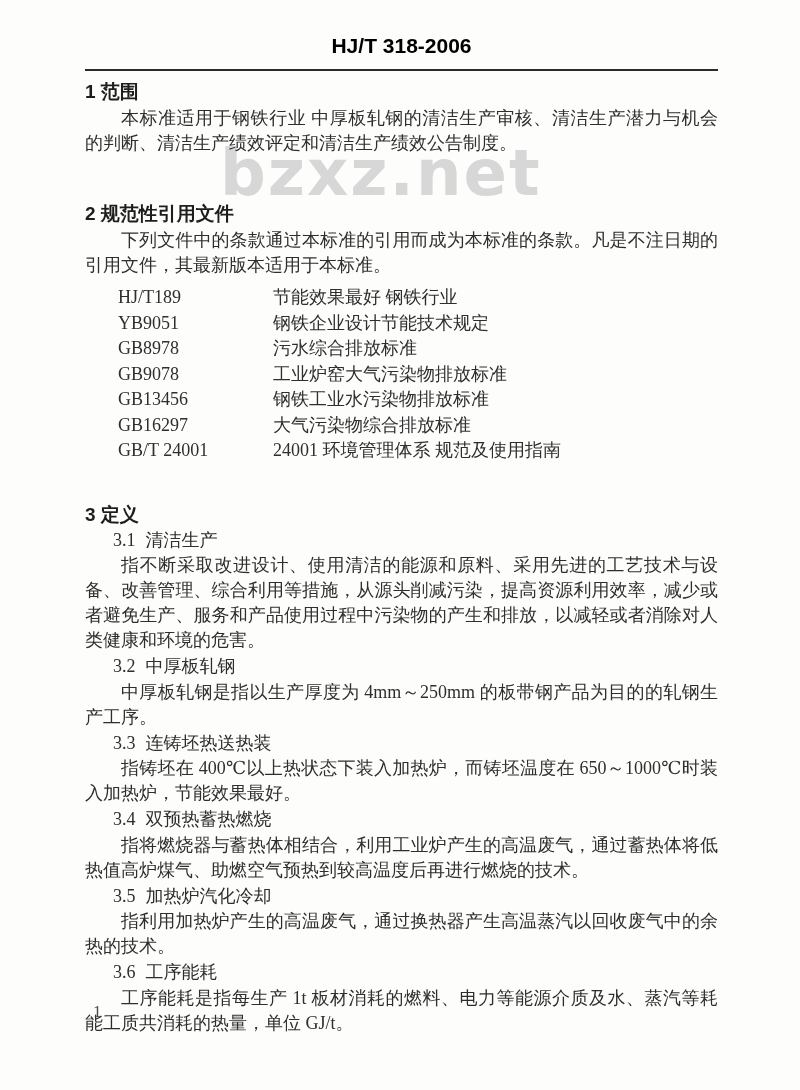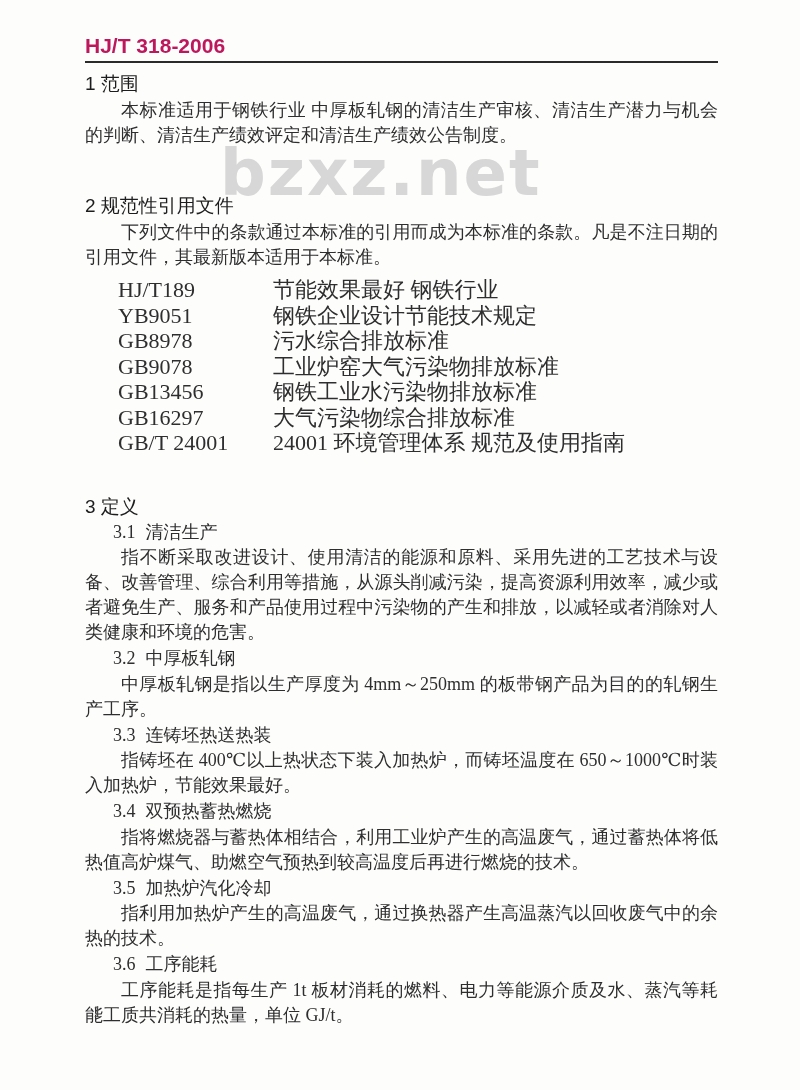--- a/index.html
+++ b/index.html
@@ -25,31 +25,32 @@
     color: #d7d7d7;
     user-select: none;
     pointer-events: none;
   }
   .content {
     position: relative;
     z-index: 1;
     padding: 34px 82px 0 85px;
   }
   .doc-code {
+    text-align: center;
     font-family: "Liberation Sans", sans-serif;
     font-weight: bold;
     font-size: 21px;
     line-height: 24px;
-    color: #be185d;
-    padding-bottom: 3px;
+    color: #000000;
+    padding-bottom: 11px;
     border-bottom: 2px solid #2b2b2b;
   }
   .sec-heading {
     font-family: "Liberation Sans", sans-serif;
-    font-weight: normal;
+    font-weight: bold;
     font-size: 19px;
     line-height: 24px;
     color: #1d1d1d;
     margin: 9px 0 0 0;
   }
   .sec-heading.gap-lg { margin-top: 46px; }
   .sec-heading.gap-xl { margin-top: 39px; }
   .para {
     margin: 2px 0 0 0;
     font-size: 18px;
@@ -57,21 +58,21 @@
     text-align: justify;
     text-indent: 2em;
     color: #2e2e2e;
   }
   .refs {
     margin: 7px 0 0 0;
     padding-left: 33px;
   }
   .ref-row {
     display: flex;
-    font-size: 22px;
+    font-size: 18px;
     line-height: 25.5px;
   }
   .ref-code { flex: none; width: 155px; }
   .ref-title { flex: 1; }
   .def-term {
     margin: 1px 0 0 0;
     font-size: 18px;
     line-height: 25.5px;
   }
   .def-num { margin-right: 10px; margin-left: 28px; }

